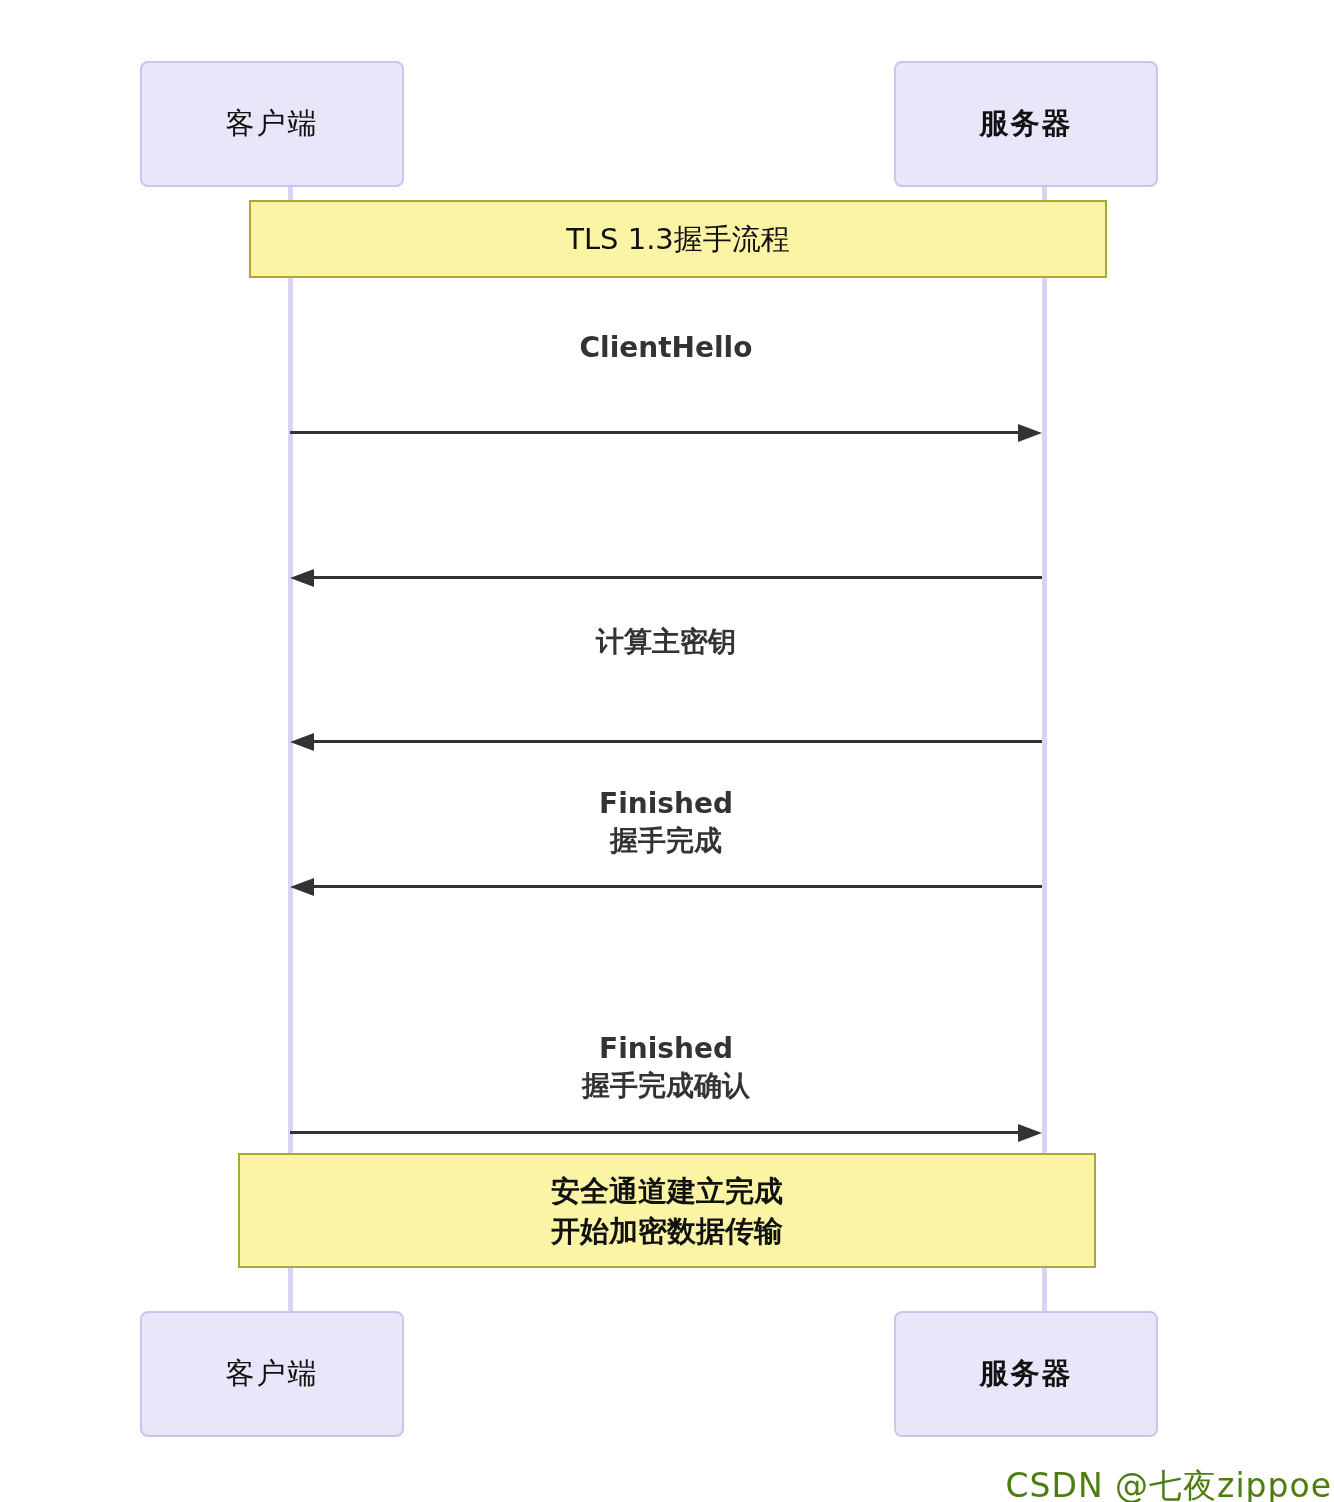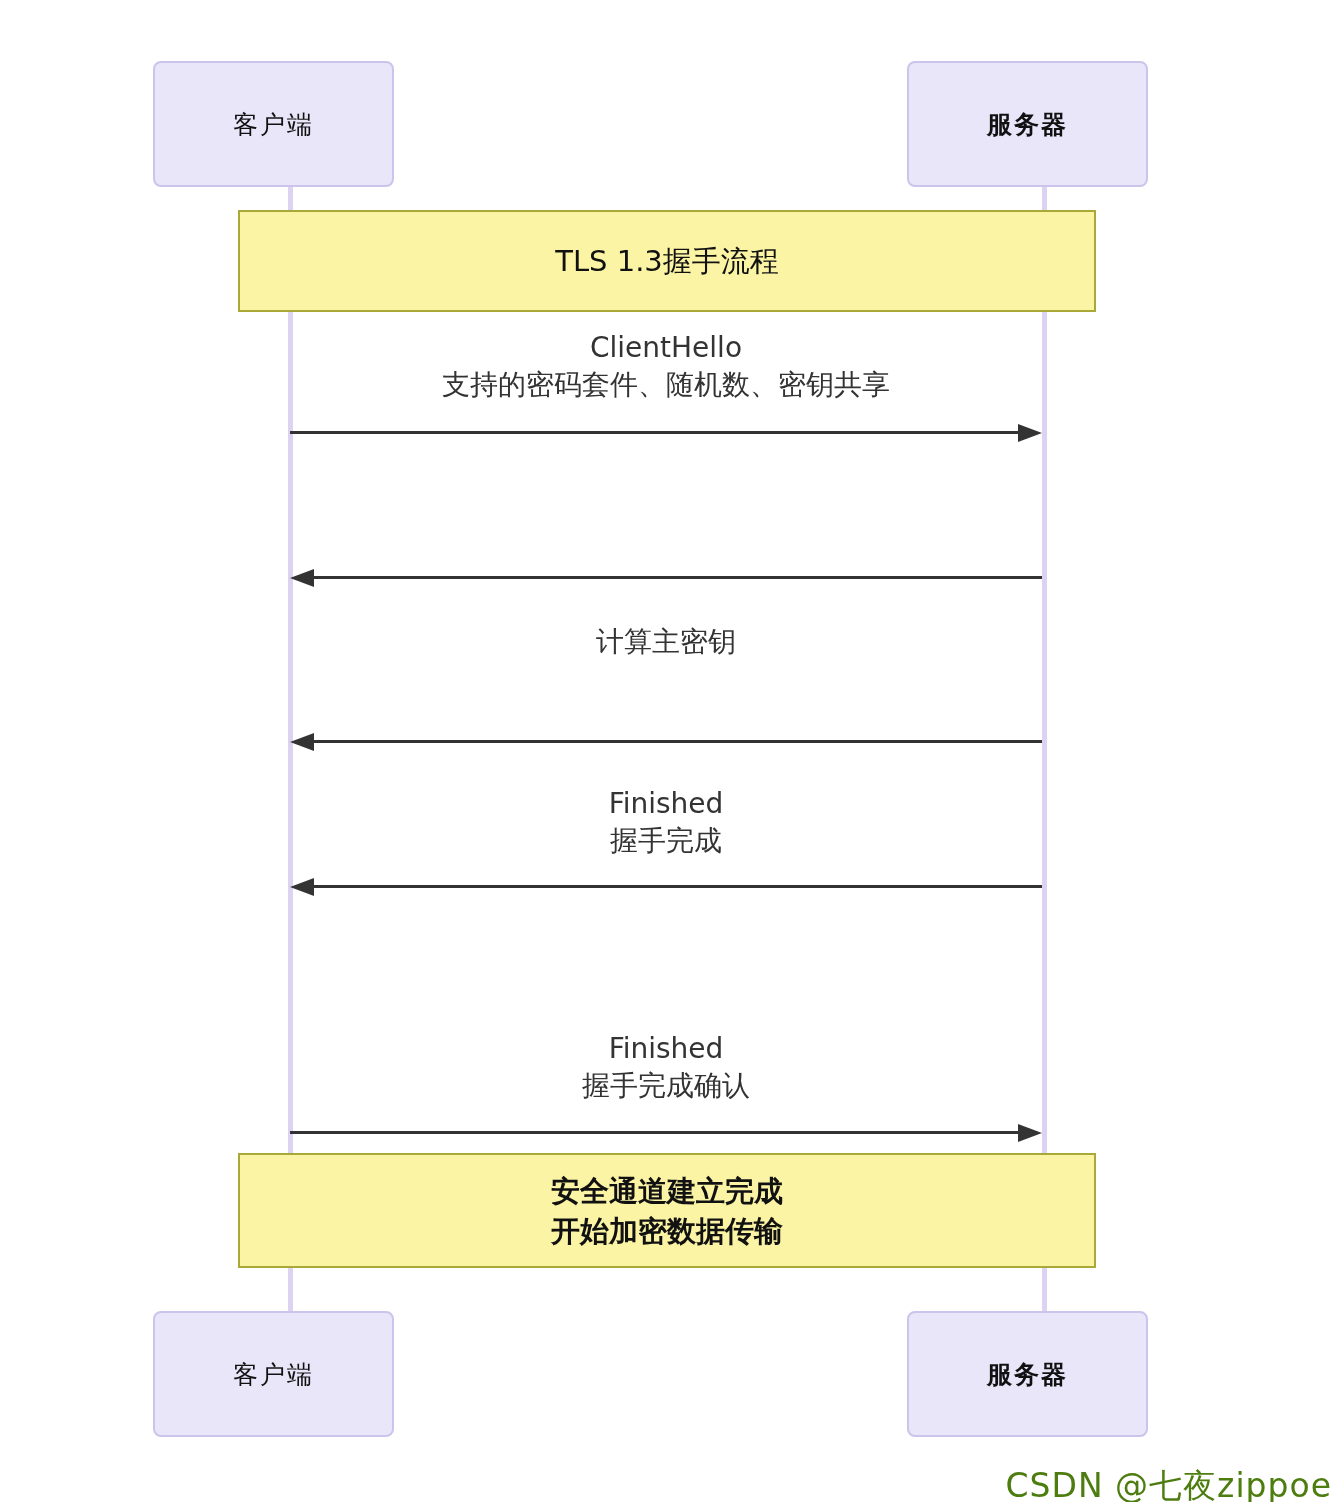--- a/index.html
+++ b/index.html
@@ -12,33 +12,32 @@
     position: relative;
     width: 1334px;
     height: 1502px;
     background: #ffffff;
     overflow: hidden;
   }
 
   
   .actor {
     position: absolute;
-    width: 241px;
+    width: 264px;
     height: 126px;
     background: #e9e6f9;
     border: 2px solid #ccc4ec;
     border-radius: 8px;
     box-sizing: border-box;
     display: flex;
     align-items: center;
     justify-content: center;
-    font-size: 25px;
+    font-size: 29px;
     color: #111111;
     letter-spacing: 2px;
-    margin-left: 13px;
   }
   .actor.top    { top: 61px; }
   .actor.bottom { top: 1311px; }
   .actor.client { left: 140px; }
   .actor.server { left: 894px; font-weight: bold; }
 
   
   .lifeline {
     position: absolute;
     top: 187px;
@@ -59,33 +58,34 @@
     box-sizing: border-box;
     display: flex;
     flex-direction: column;
     align-items: center;
     justify-content: center;
     font-size: 29px;
     color: #111111;
     line-height: 40px;
     text-align: center;
   }
-  .note.n1 { top: 210px; height: 102px; }
+  .note.n1 { top: 200px; height: 78px; margin-left: 11px; }
   .note.n2 { top: 908px; height: 80px; }
   .note.n3 { top: 1153px; height: 115px; font-weight: bold; }
 
   
   .msg {
     position: absolute;
     left: 290px;
     width: 752px;
     text-align: center;
     color: #333333;
     font-size: 28px;
     line-height: 37px;
+    font-weight: bold;
   }
 
   
   .arrow {
     position: absolute;
     left: 290px;
     width: 752px;
     height: 18px;
   }
   .arrow .shaft {
@@ -131,21 +131,20 @@
 
   <div class="lifeline client"></div>
   <div class="lifeline server"></div>
 
   <div class="note n1">
     <div>TLS 1.3握手流程</div>
   </div>
 
   <div class="msg" style="top:329px">
     <div>ClientHello</div>
-    <div>支持的密码套件、随机数、密钥共享</div>
   </div>
   <div class="arrow right" style="top:424px">
     <div class="shaft"></div>
     <div class="head"></div>
   </div>
 
   <div class="arrow left" style="top:569px">
     <div class="shaft"></div>
     <div class="head"></div>
   </div>

